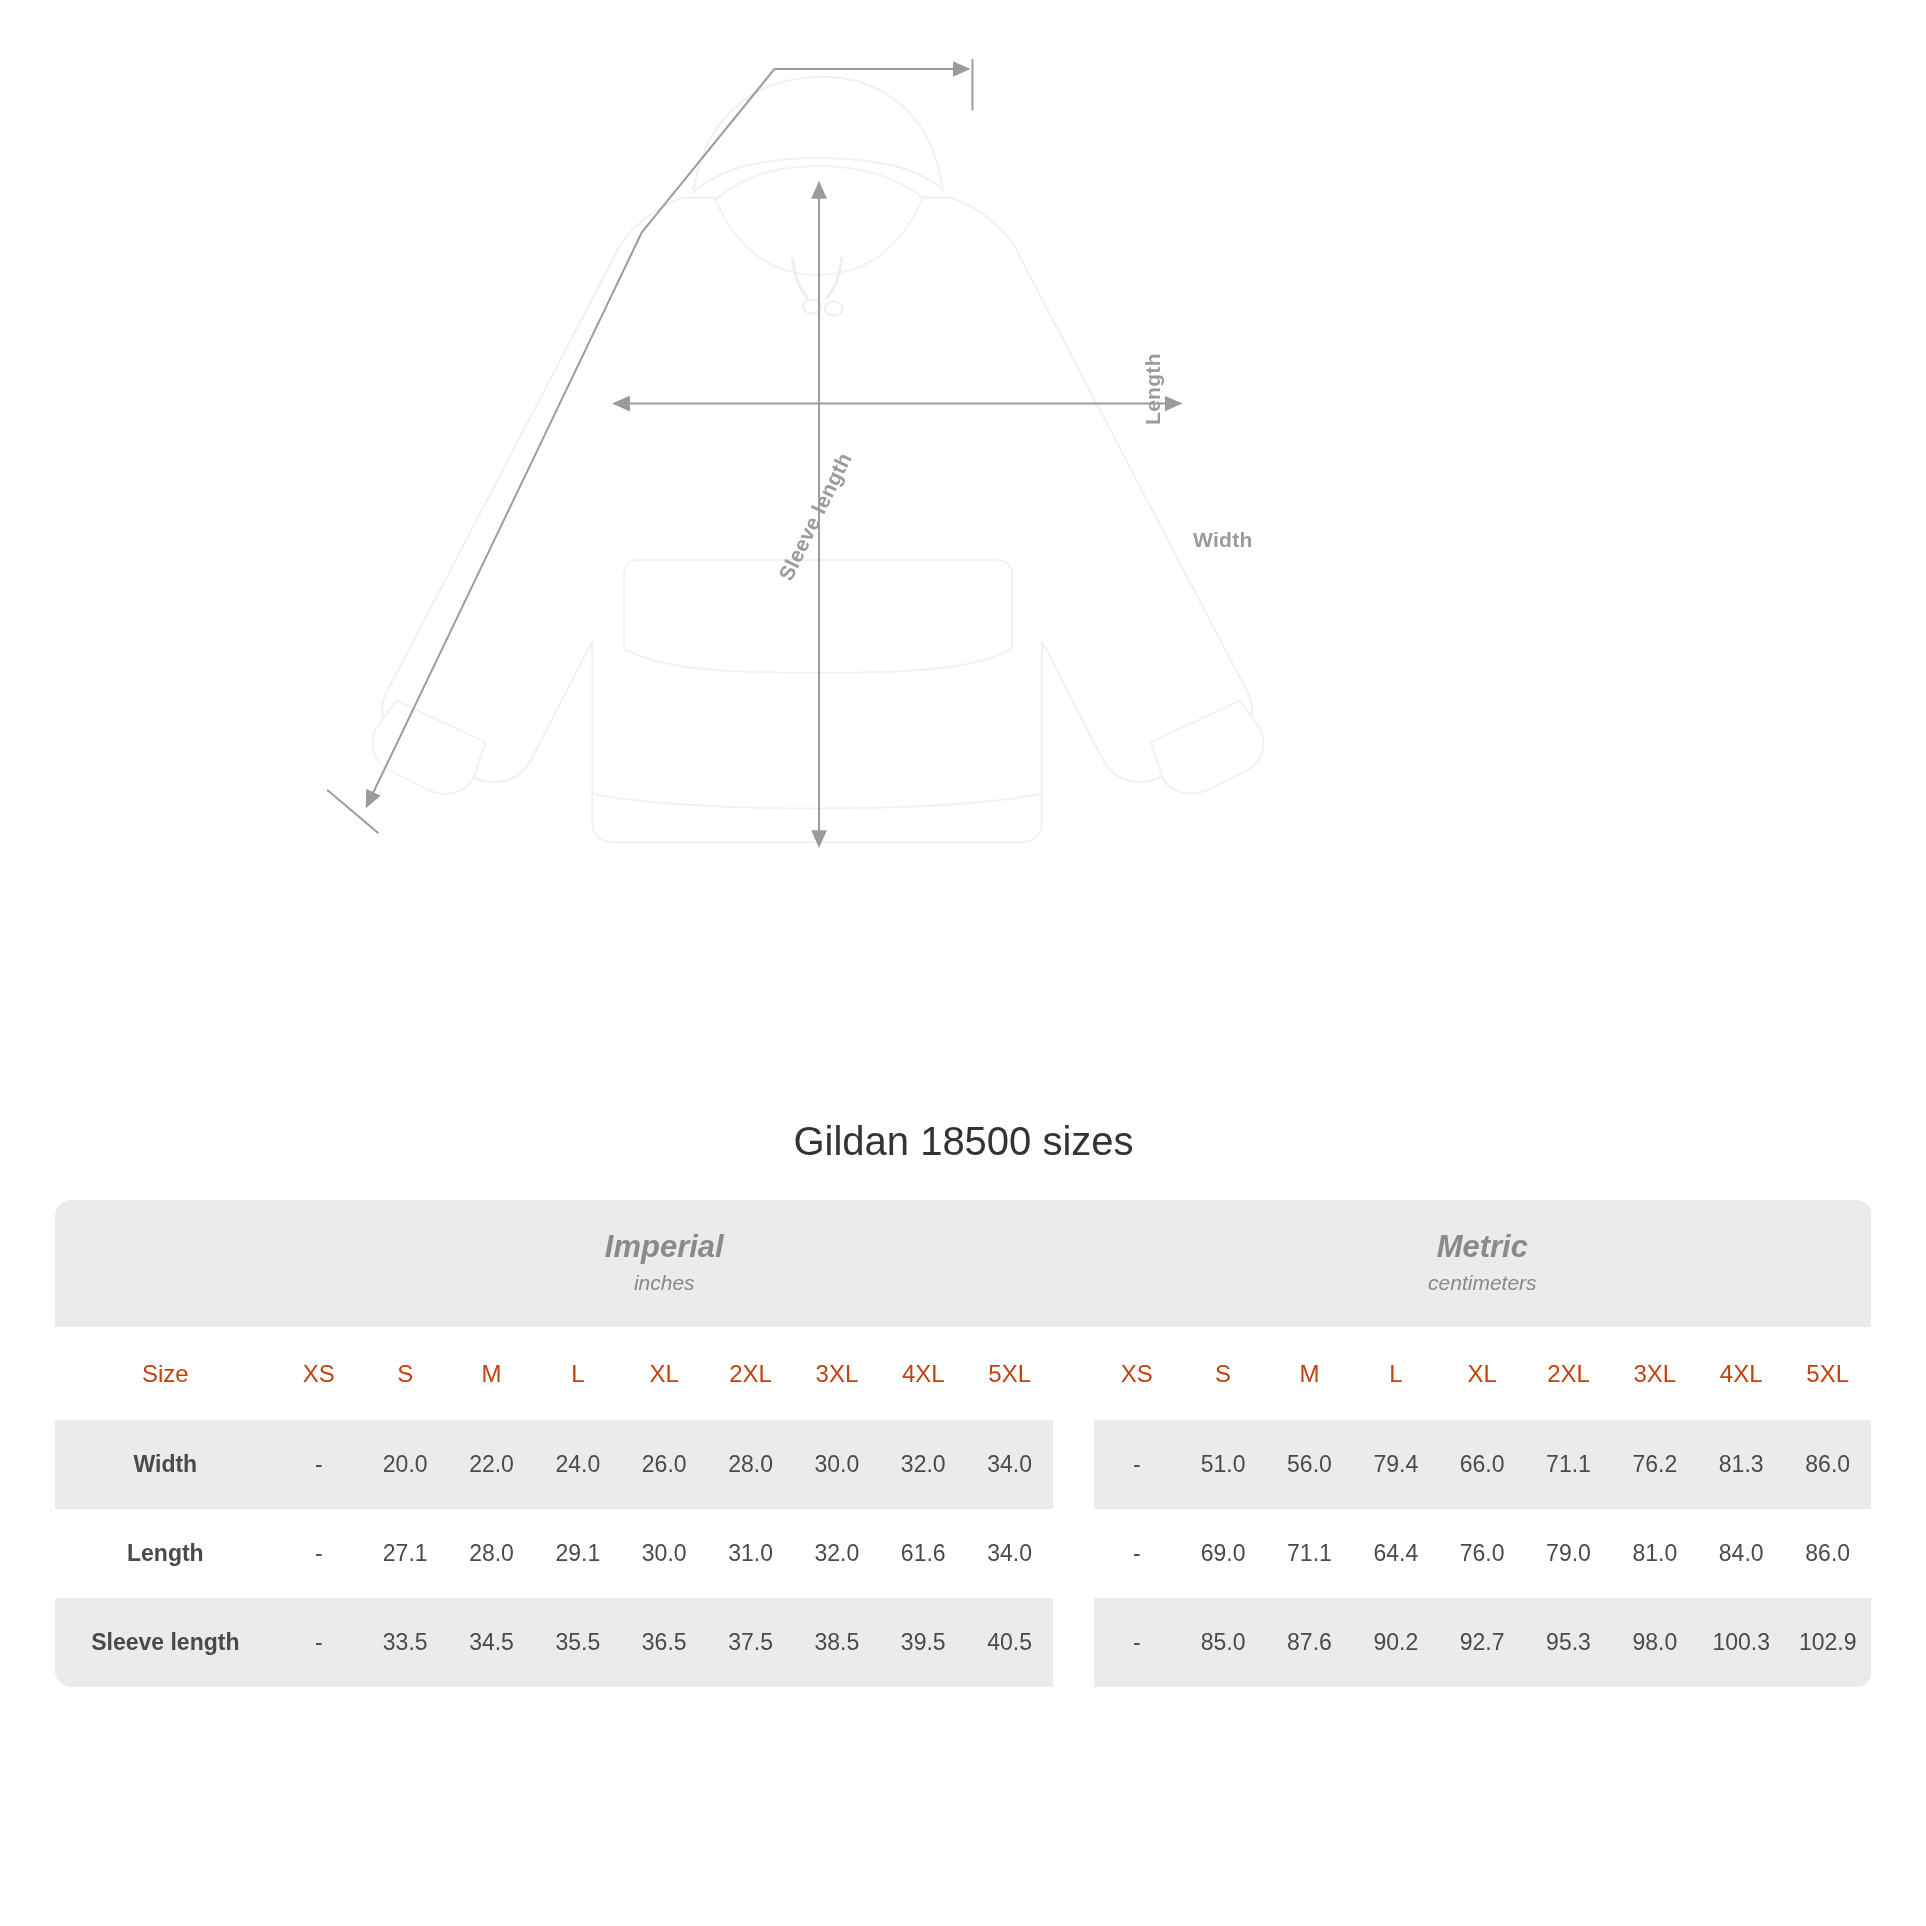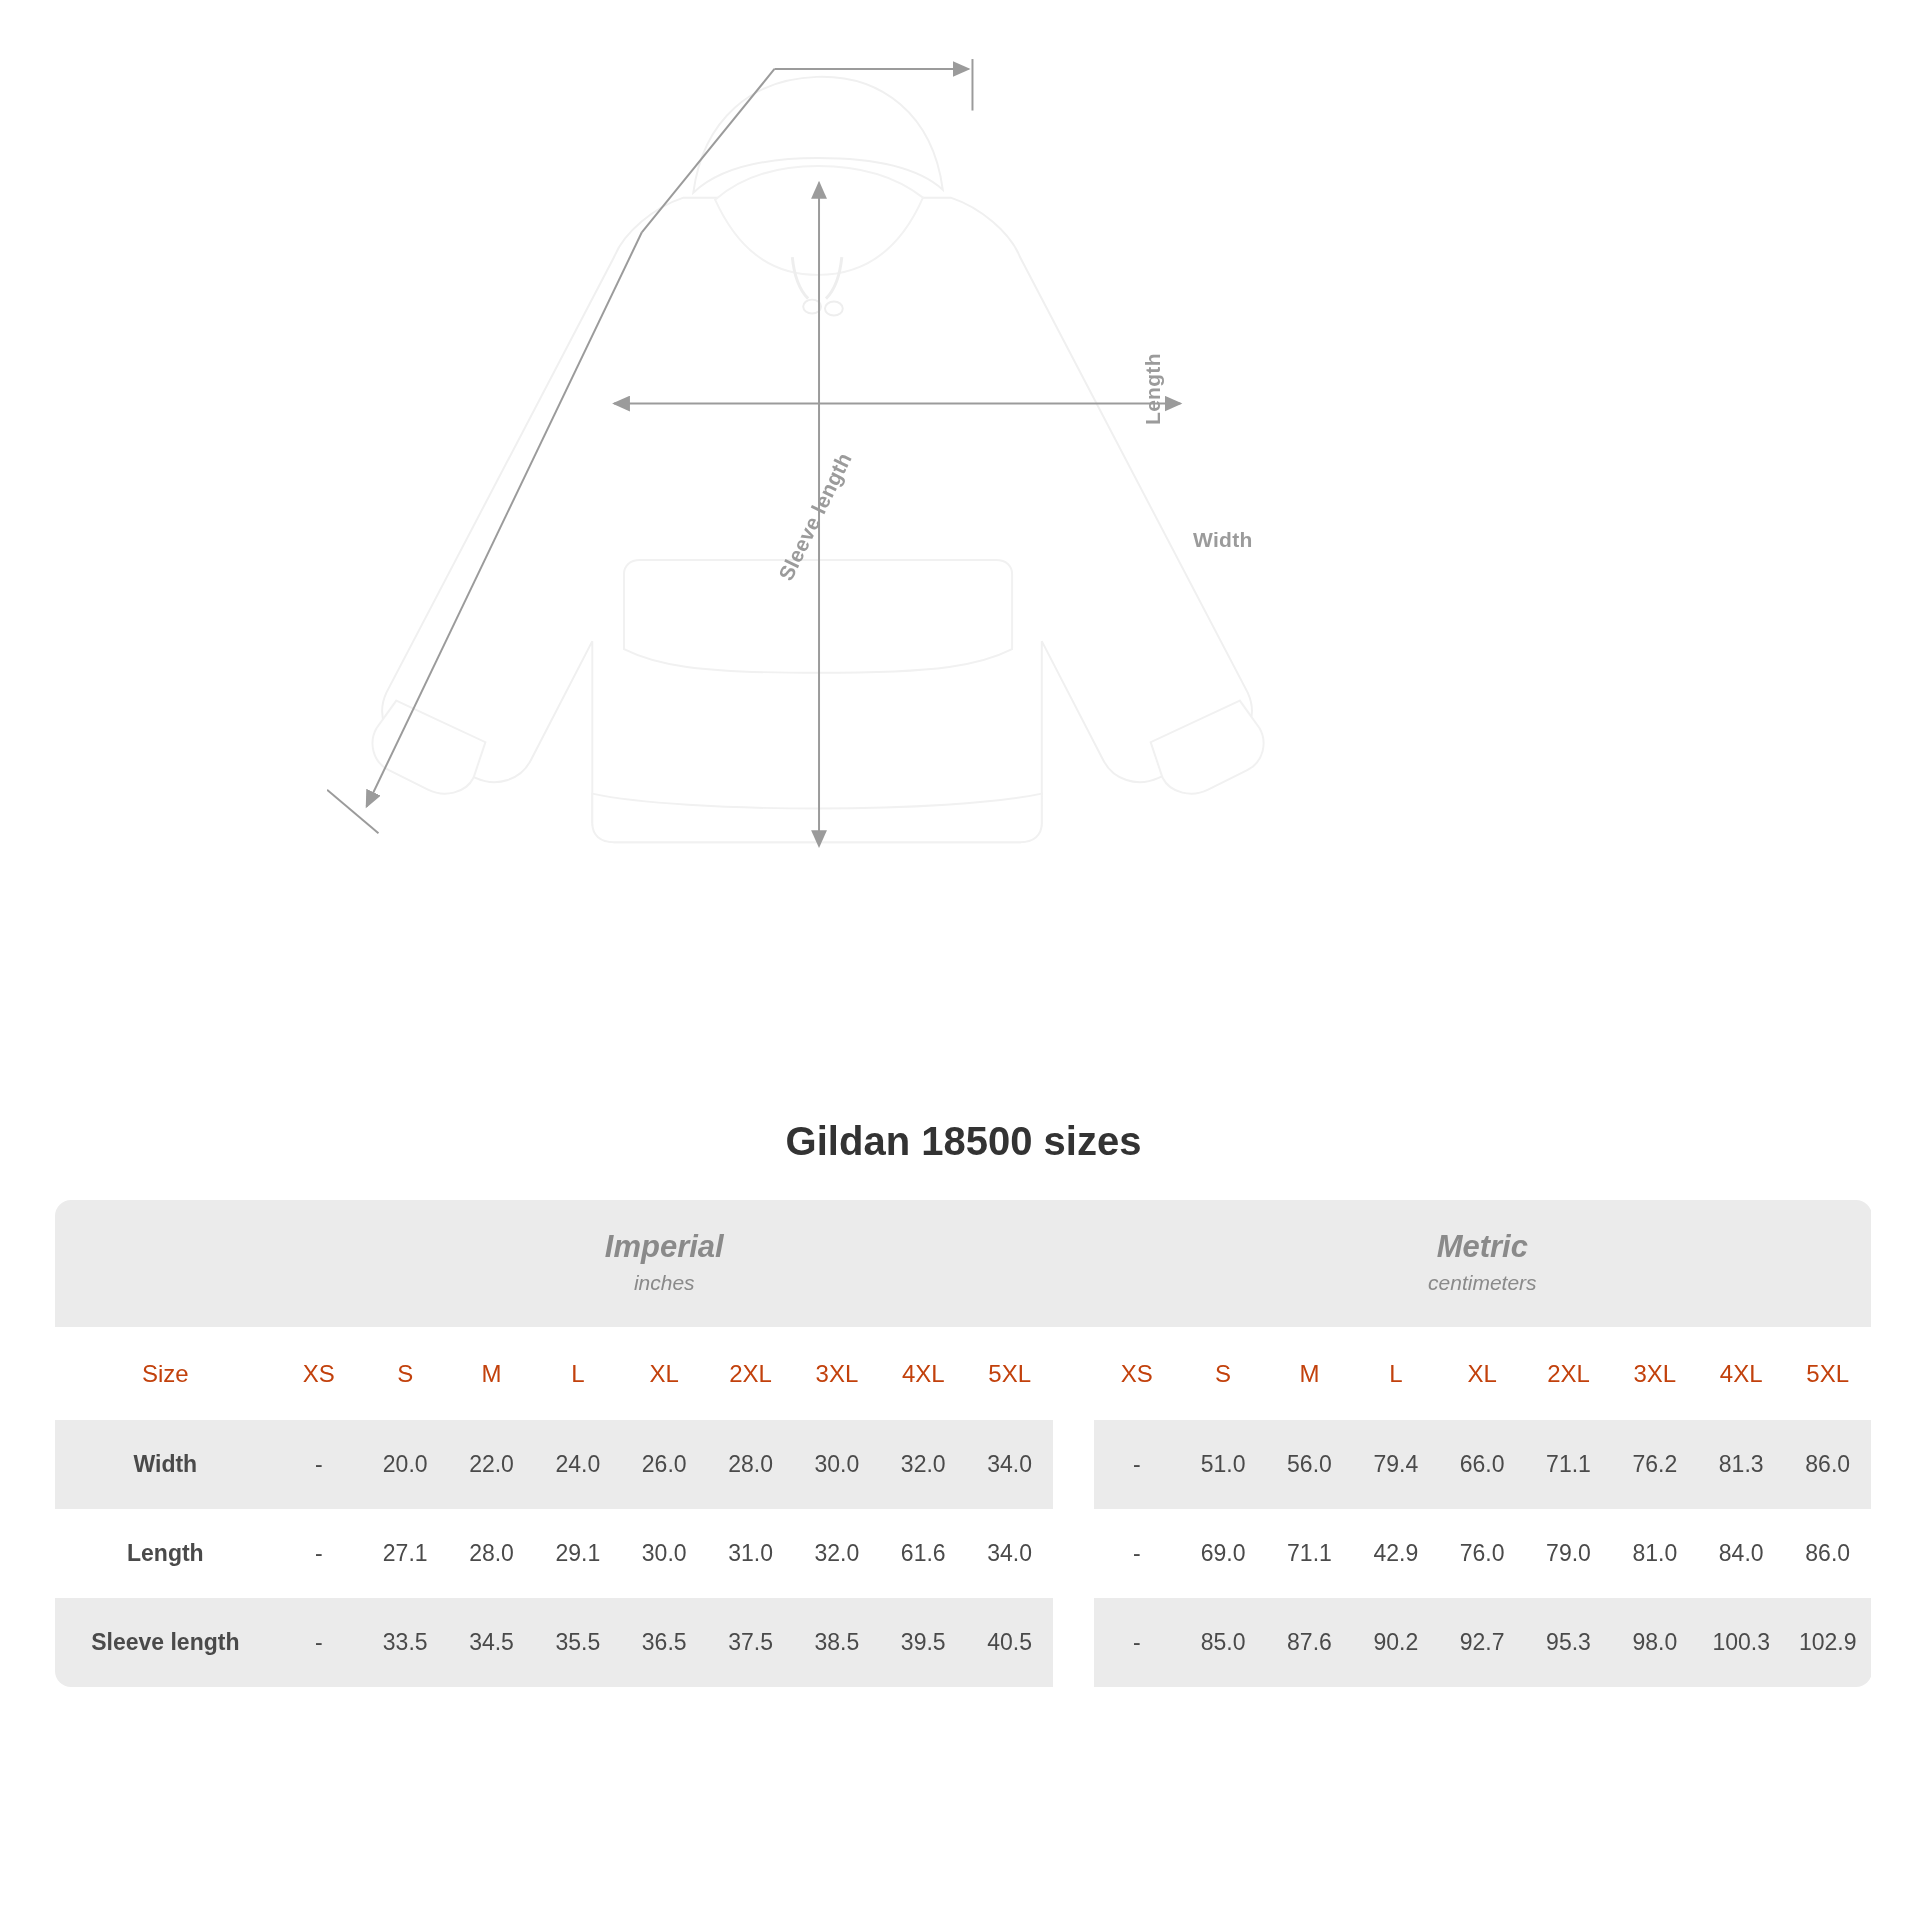--- a/index.html
+++ b/index.html
@@ -61,21 +61,21 @@
     transform-origin: left top;
   }
 
   
   .title-block {
     text-align: center;
     margin-top: 10px;
   }
   .chart-title {
     font-size: 40px;
-    font-weight: bold;
+    font-weight: normal;
     color: #333333;
     margin: 0 0 18px 0;
   }
   .chart-note {
     font-size: 22px;
     font-style: italic;
     color: #777777;
     margin: 0;
   }
 
@@ -328,21 +328,21 @@
           <td>29.1</td>
           <td>30.0</td>
           <td>31.0</td>
           <td>32.0</td>
           <td>61.6</td>
           <td>34.0</td>
           <td class="gap"></td>
           <td>-</td>
           <td>69.0</td>
           <td>71.1</td>
-          <td>42.9</td>
+          <td>64.4</td>
           <td>76.0</td>
           <td>79.0</td>
           <td>81.0</td>
           <td>84.0</td>
           <td>86.0</td>
         </tr>
 
         <tr class="data-row shaded">
           <td class="rowlabel">Sleeve length</td>
           <td>-</td>

